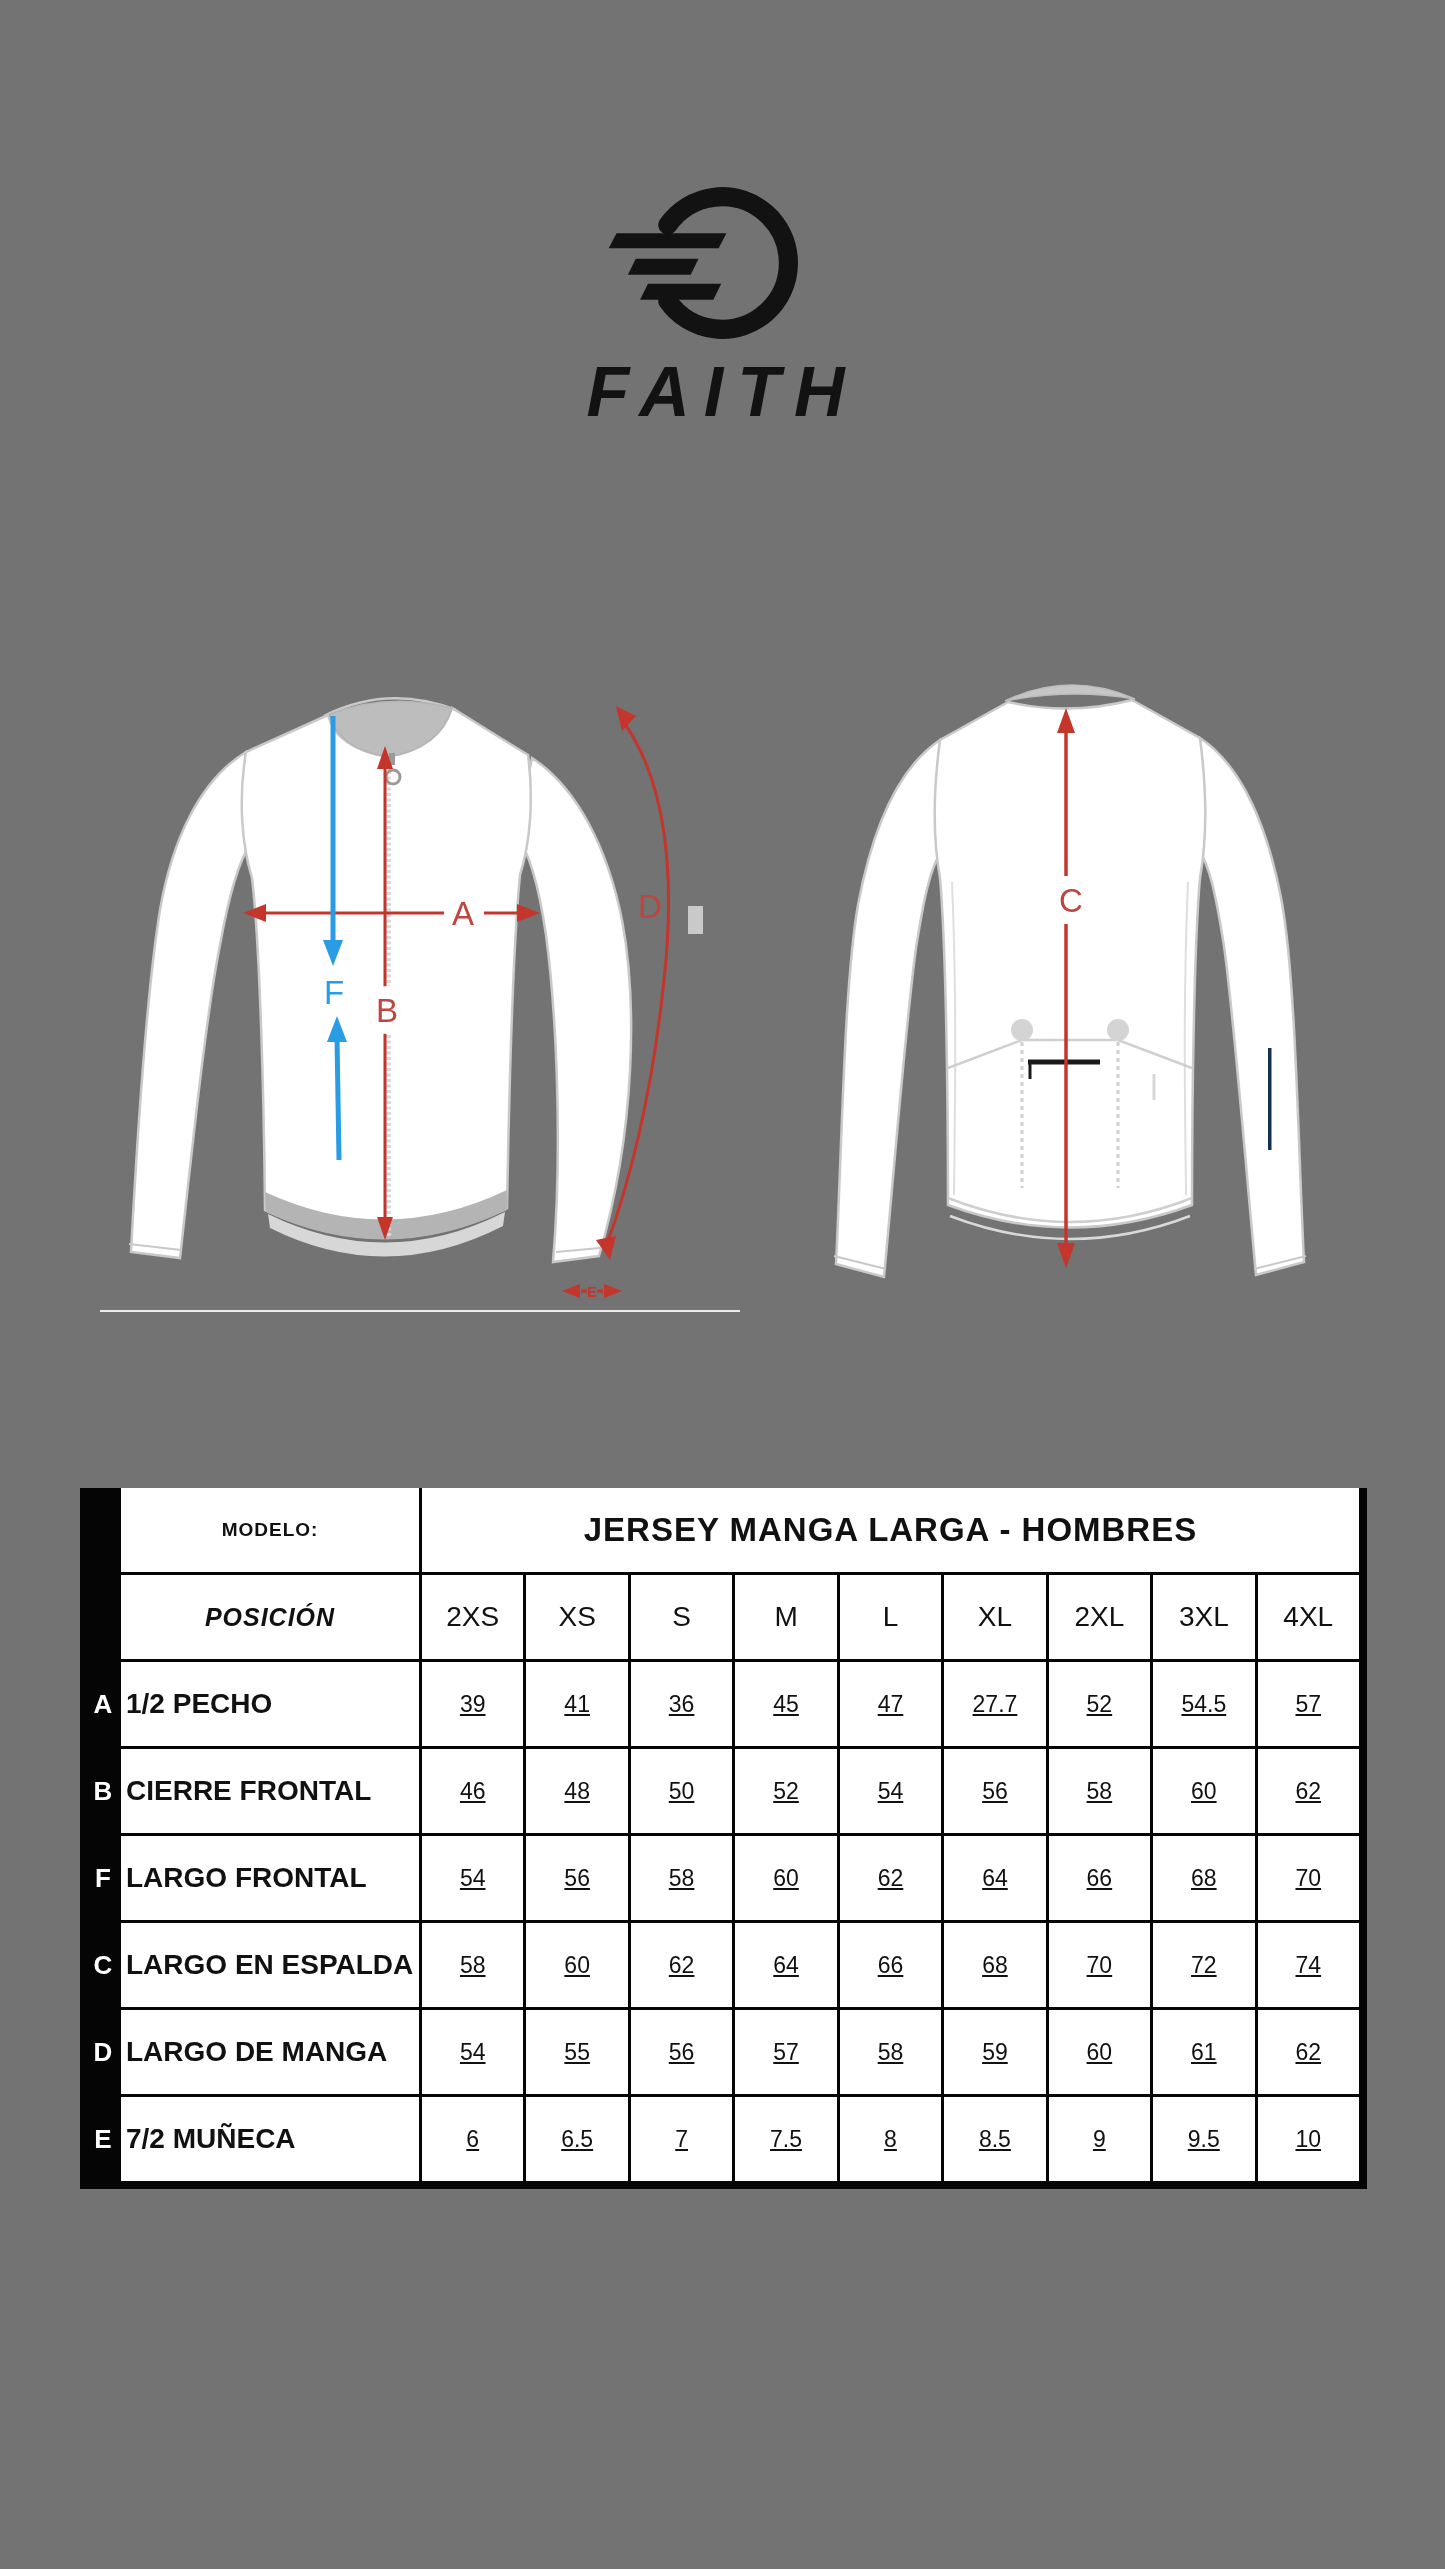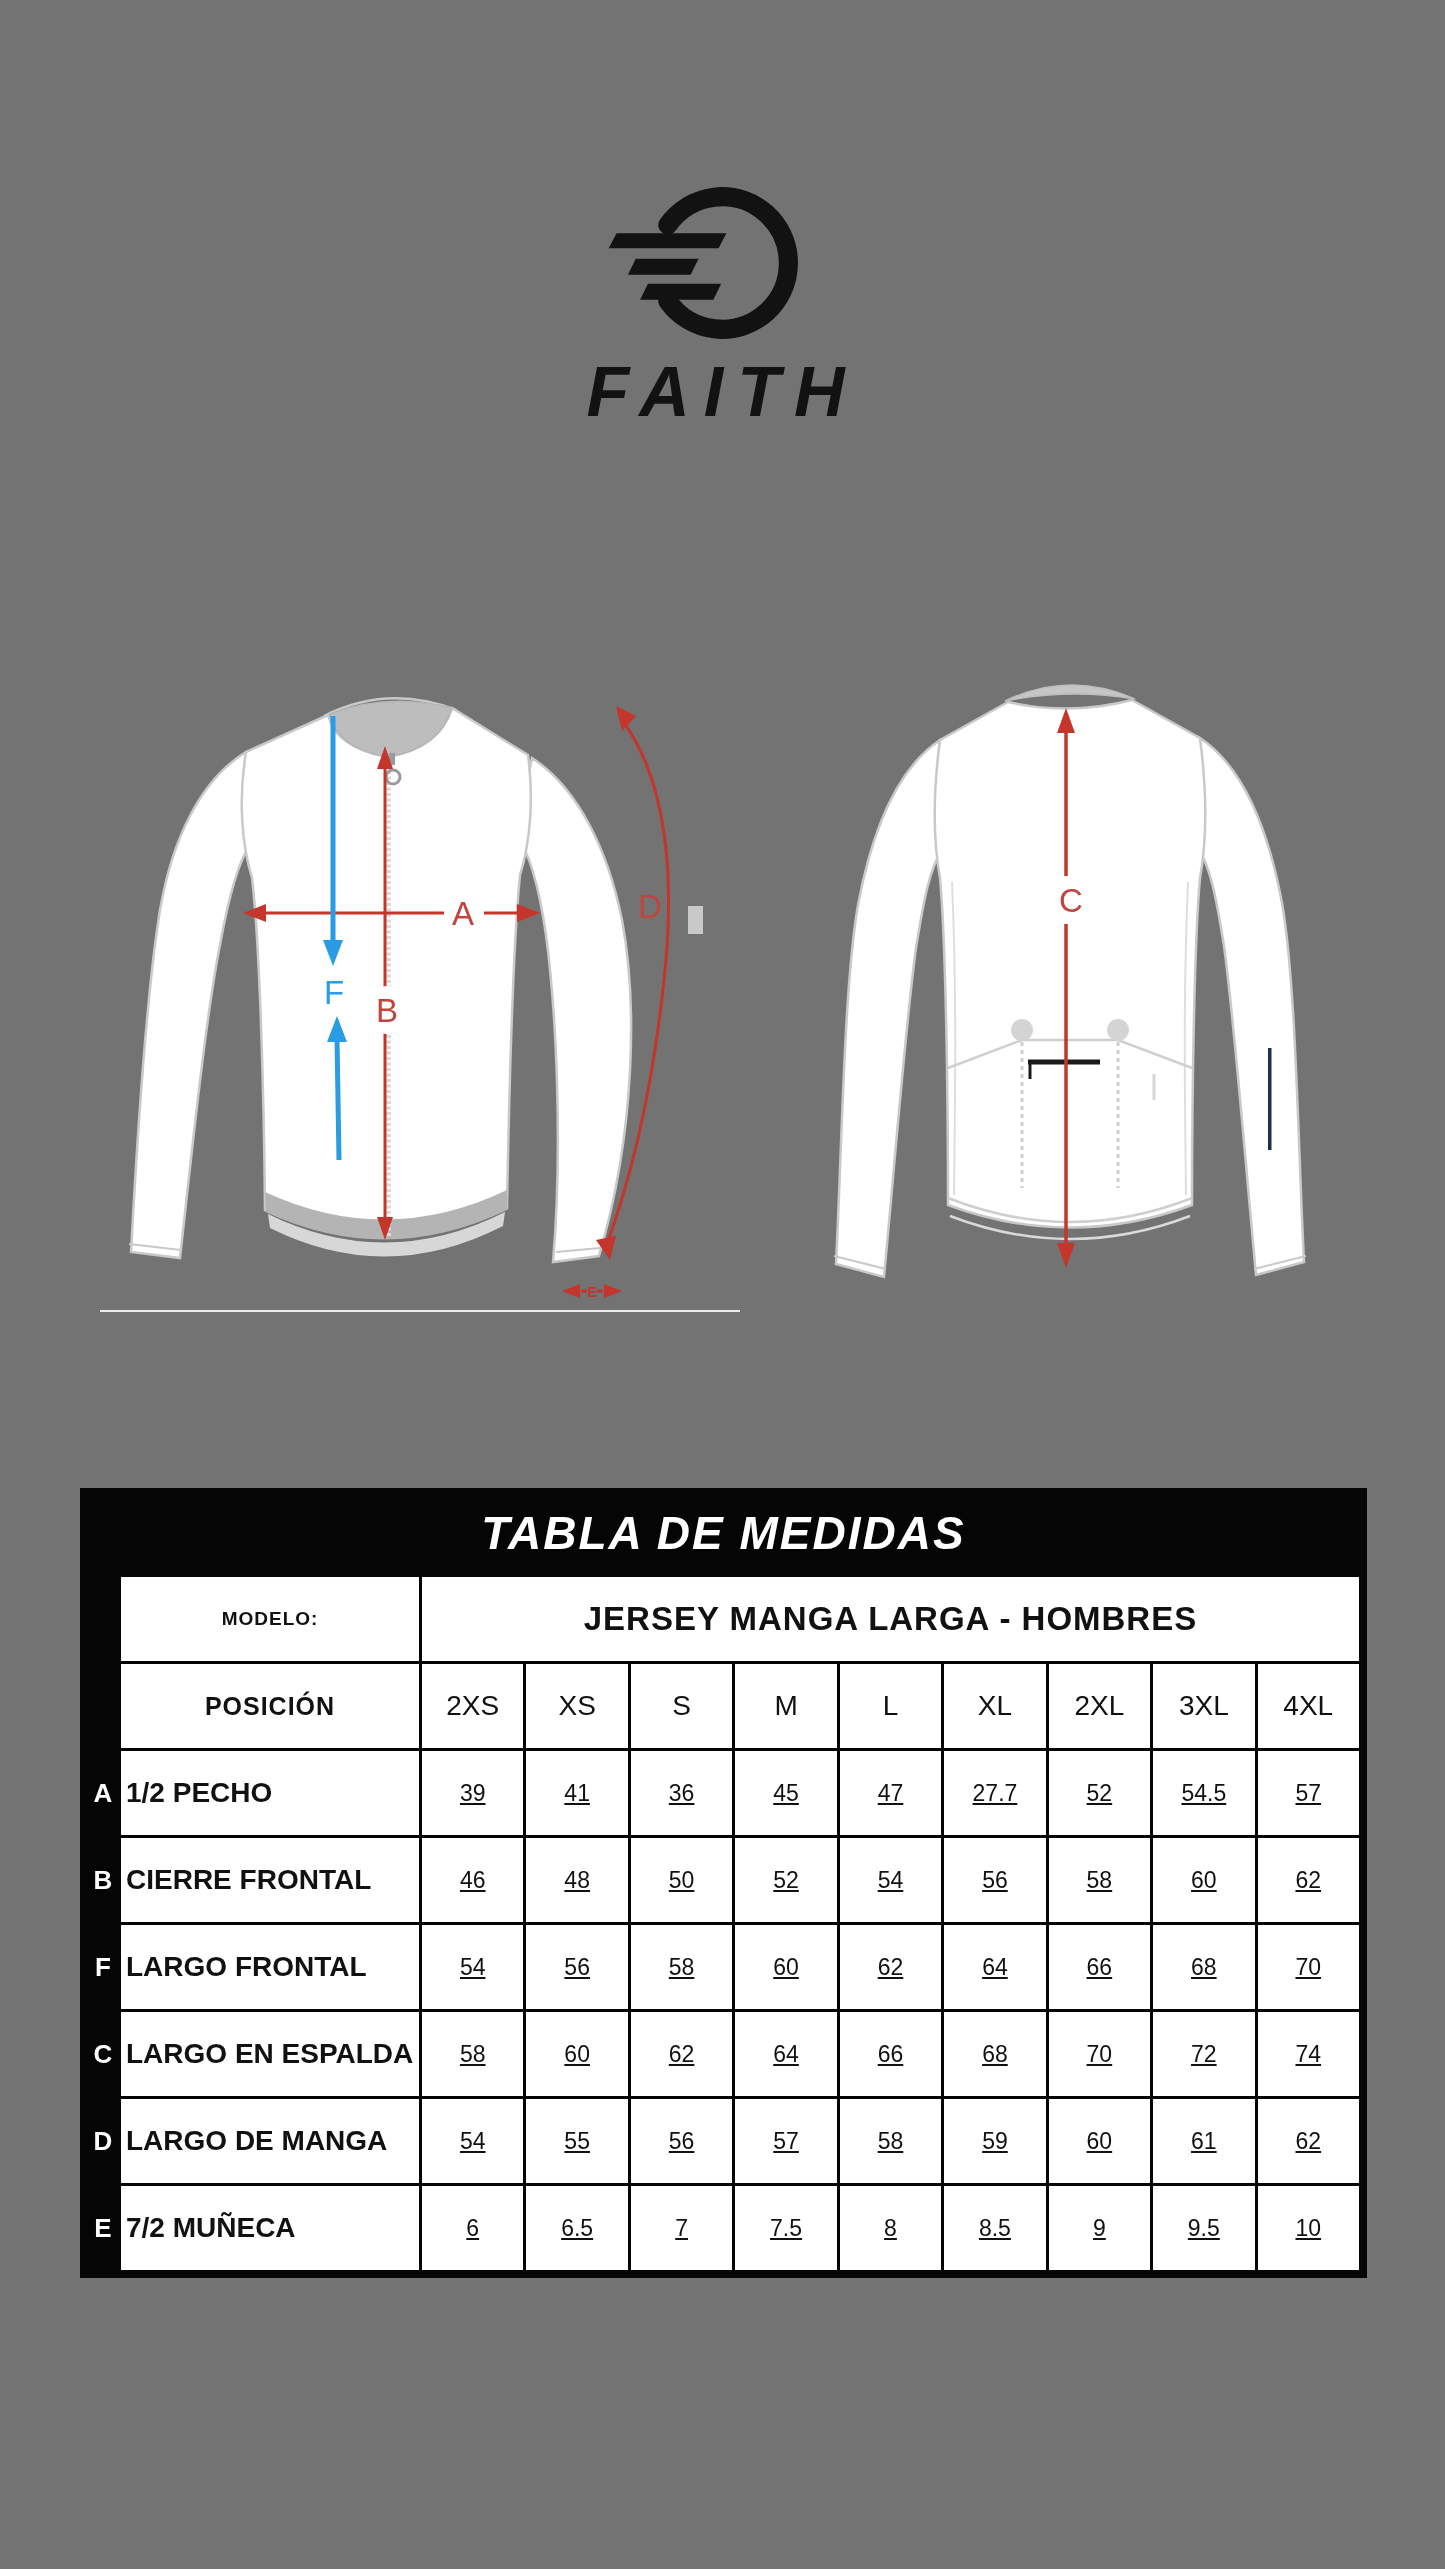--- a/index.html
+++ b/index.html
@@ -21,21 +21,21 @@
   .tbl-title{height:89px;display:flex;align-items:center;justify-content:center;
              color:#ffffff;font-size:46px;font-weight:bold;font-style:italic;letter-spacing:2px;}
   .tbl-grid{display:grid;grid-template-columns:30px 298px repeat(9,1fr);
             grid-auto-rows:84px;row-gap:3px;column-gap:3px;background:#050505;}
   .cell{background:#ffffff;display:flex;align-items:center;justify-content:center;}
   .cell.letter{background:#050505;color:#ffffff;font-size:26px;font-weight:bold;}
   .cell.rowlabel{justify-content:flex-start;padding-left:5px;font-size:28px;font-weight:bold;
                  letter-spacing:0px;box-sizing:border-box;}
   .cell.modelo{font-size:19px;font-weight:bold;letter-spacing:1px;}
   .cell.model-value{grid-column:3 / -1;font-size:33px;font-weight:bold;letter-spacing:1px;}
-  .cell.poslabel{font-size:25px;font-weight:bold;letter-spacing:1px;}
+  .cell.poslabel{font-size:25px;font-weight:bold;letter-spacing:1px;font-style:italic;}
   .cell.sizehdr{font-size:28px;}
   .cell.val{font-size:23px;text-decoration:underline;}
 </style>
 </head>
 <body>
 
 <div class="page">
 
   <svg class="logo-mark" viewBox="-25 0 125 90">
     <path d="M 13.9 23.2 A 38 38 0 1 1 13.9 66.8" fill="none" stroke="#121212" stroke-width="11" stroke-linecap="round"></path>
@@ -141,21 +141,20 @@
         <line x1="1066" y1="724" x2="1066" y2="876" stroke="#c4352c" stroke-width="3.5"></line>
         <line x1="1066" y1="924" x2="1066" y2="1252" stroke="#c4352c" stroke-width="3.5"></line>
         <polygon points="1066,708 1057,733 1075,733" fill="#c4352c"></polygon>
         <polygon points="1066,1268 1057,1243 1075,1243" fill="#c4352c"></polygon>
         <text class="mlabel" x="1071" y="912" text-anchor="middle" fill="#c0453e" font-size="31">C</text>
       </g>
     </g>
   </svg>
 
   <section class="size-table">
-    <div class="tbl-title">TABLA DE MEDIDAS</div>
     <div class="tbl-grid">
 
       <div class="cell letter"></div>
       <div class="cell modelo">MODELO:</div>
       <div class="cell model-value">JERSEY MANGA LARGA - HOMBRES</div>
 
       <div class="cell letter"></div>
       <div class="cell poslabel">POSICIÓN</div>
       <div class="cell sizehdr">2XS</div>
       <div class="cell sizehdr">XS</div>

